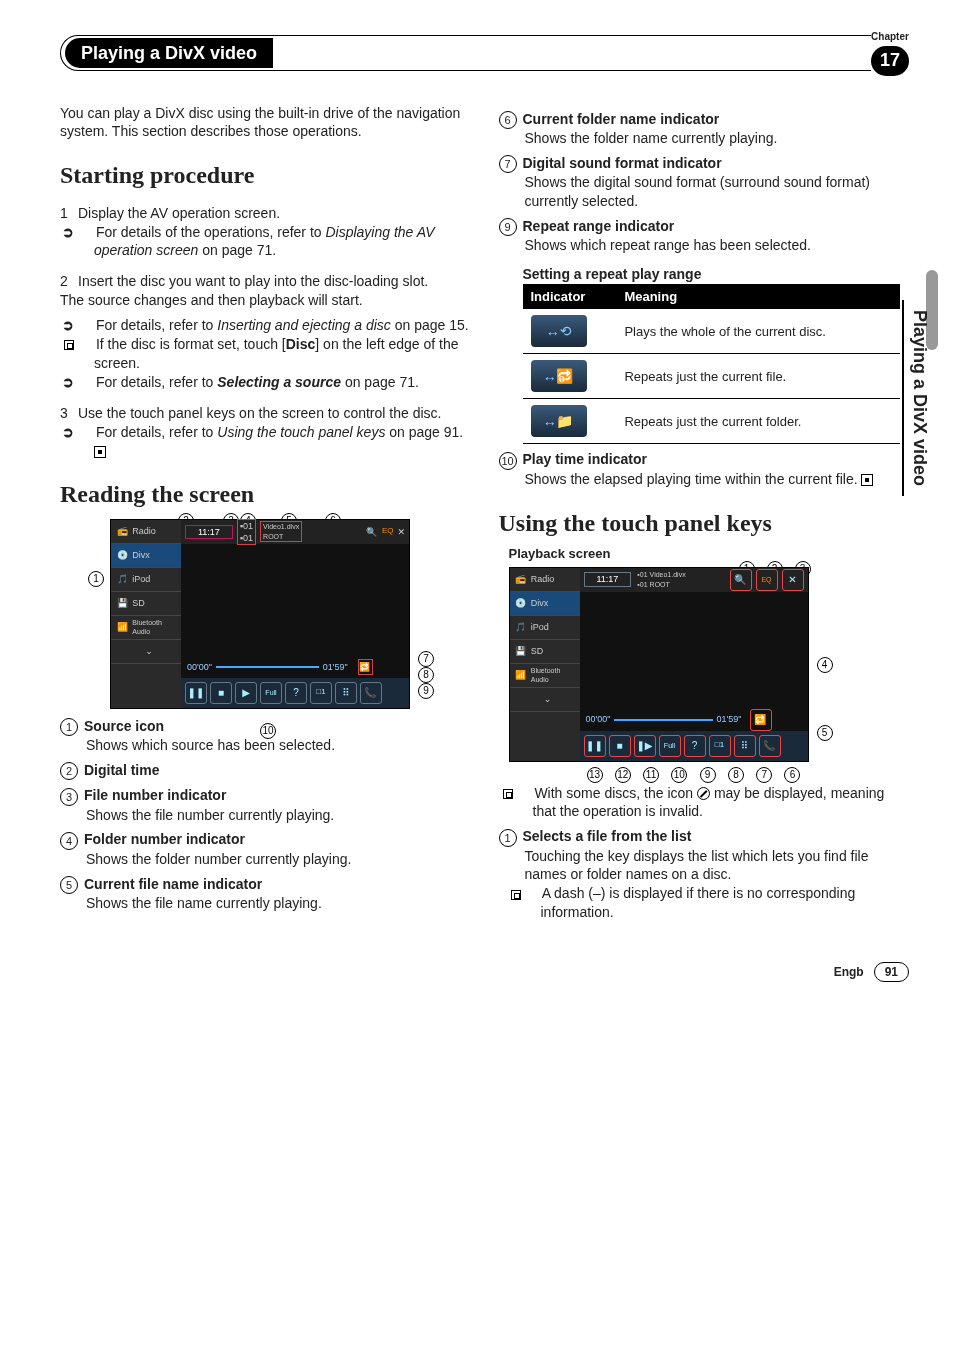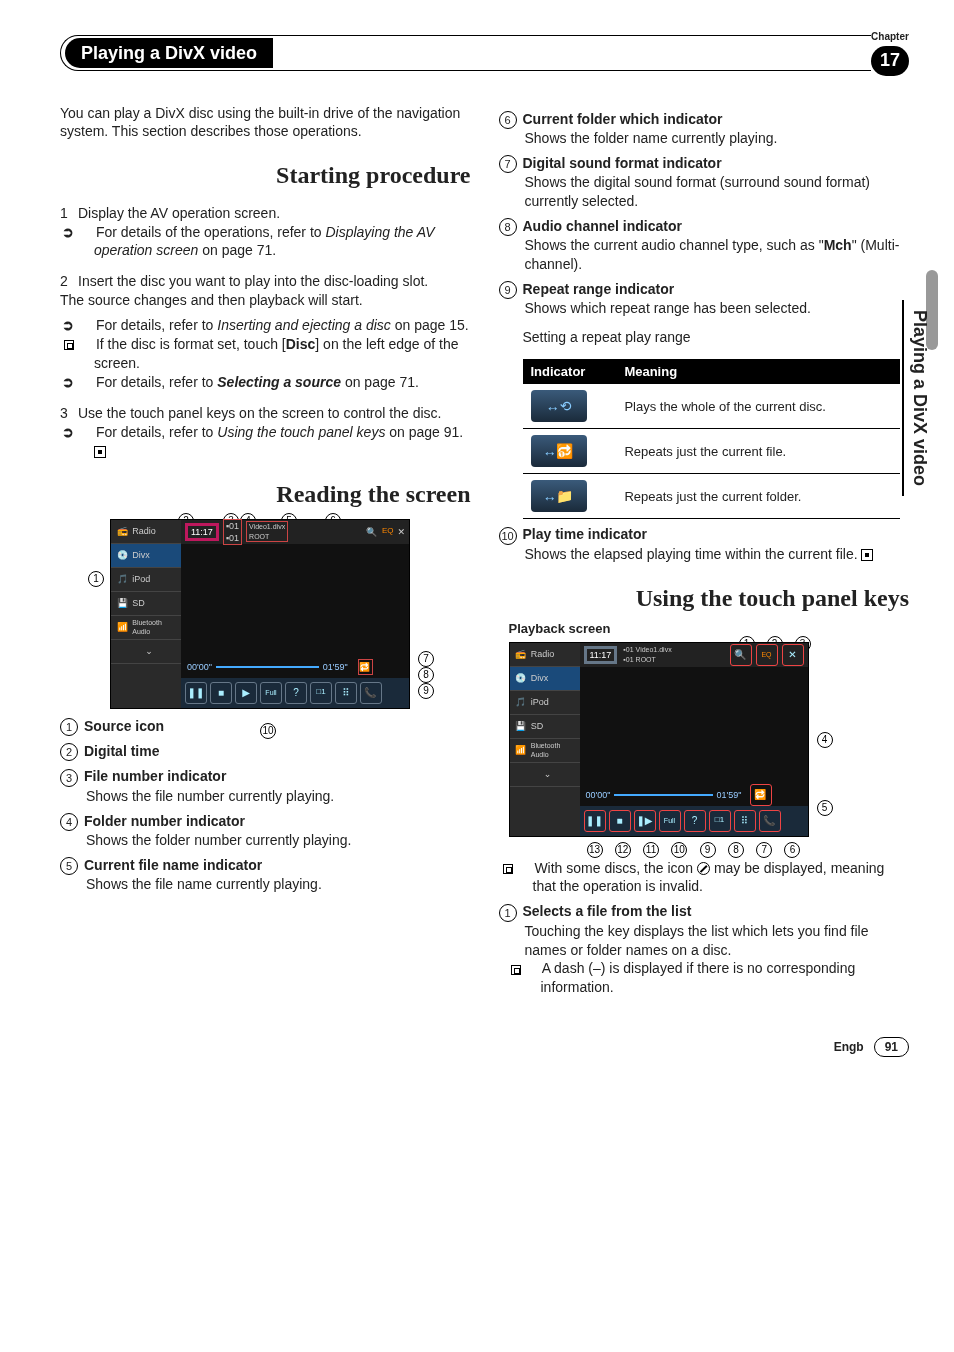--- a/index.html
+++ b/index.html
@@ -7,42 +7,42 @@
   .header-row { display: flex; align-items: center; margin-bottom: 28px; }
   .header-bar { flex: 1; display: flex; align-items: center; border: 1.5px solid #000; border-radius: 22px 0 0 22px; border-right: none; height: 36px; padding-left: 4px; }
   .header-pill { background: #000; color: #fff; font-weight: bold; font-size: 18px; padding: 4px 16px 4px 16px; border-radius: 18px 0 0 18px; height: 30px; display: flex; align-items: center; }
   .chapter-block { display:flex; flex-direction:column; align-items:center; }
   .chapter-label { font-size: 10px; font-weight: bold; margin-bottom:2px;}
   .chapter-badge { background:#000; color:#fff; font-weight:bold; width:38px; height:30px; border-radius:18px; display:flex; align-items:center; justify-content:center; font-size:18px;}
   .side-tab { position:absolute; right:18px; top:300px; writing-mode: vertical-rl; text-orientation: mixed; font-weight:bold; font-size:18px; padding:10px 4px; border-left:2px solid #000;}
   .side-tab-bar { position:absolute; right:16px; top:270px; width:12px; height:80px; background:#999; border-radius:6px;}
   .columns { display:flex; gap:28px; }
   .col { flex:1; min-width:0; }
-  h2.section { font-family: Georgia, 'Times New Roman', serif; font-weight:bold; font-size:24px; margin:18px 0 6px 0;text-align:right; }
+  h2.section { font-family: Georgia, 'Times New Roman', serif; font-weight:bold; font-size:24px; margin:18px 0 6px 0; }
   .step-head { font-weight:normal; margin-top:12px; }
   .step-num { display:inline-block; width:18px;}
   .sub { margin-left:34px; text-indent:-16px; font-size:14px; }
   .sub-icon { display:inline-block; width:14px; }
   .note-bullet { margin-left:34px; text-indent:-16px; }
   .circ { display:inline-block; width:18px; height:18px; border:1px solid #000; border-radius:50%; text-align:center; font-size:11px; line-height:16px; margin-right:6px; vertical-align:middle;}
   .item-line { margin-top:6px; }
   .item-title { font-weight:bold; }
   .item-desc { margin-left:26px; }
-  .tbl-title { font-weight:normal; margin:10px 0 12px 24px; }
+  .tbl-title { font-weight:bold; margin:10px 0 0 24px; }
   table.repeat { border-collapse:collapse; width:92%; margin-left:24px; }
   table.repeat th { background:#000; color:#fff; text-align:left; padding:4px 8px; font-size:13px;}
   table.repeat td { border-bottom:1px solid #000; padding:6px 8px; font-size:13px; vertical-align:middle;}
   .repeat-icon { width:56px; height:32px; background:linear-gradient(#3a5a7a,#1a2a3a); border-radius:4px; display:flex; align-items:center; justify-content:center; color:#8cf; font-size:14px;}
   .screenshot { width:300px; height:190px; background:#111; border:1px solid #000; margin:8px auto 8px 50px; position:relative; font-size:9px; color:#ccc;}
   .screenshot2 { width:300px; height:195px; background:#111; border:1px solid #000; margin:4px auto 10px 10px; position:relative; font-size:9px; color:#ccc;}
   .ss-side { position:absolute; left:0; top:0; bottom:0; width:70px; background:#2a2a2a; display:flex; flex-direction:column;}
   .ss-side-item { flex:0 0 24px; border-bottom:1px solid #444; display:flex; align-items:center; padding-left:6px; gap:4px;}
   .ss-side-item.active{ background:#1a4a7a;}
   .ss-topbar { position:absolute; left:70px; top:0; right:0; height:24px; background:#222; display:flex; align-items:center; gap:4px; padding:0 4px;}
-  .ss-timebox{ border:3px solid #be185d; padding:0 3px; color:#fff;}
+  .ss-timebox{ border:1px solid #be185d; padding:0 12px; color:#fff;}
   .ss-bottom { position:absolute; left:70px; bottom:0; right:0; height:30px; background:#1a2a3a; display:flex; align-items:center; gap:3px; padding:0 4px;}
   .ss-btn { width:22px; height:22px; border:1px solid #678; border-radius:3px; display:flex; align-items:center; justify-content:center; color:#aef; font-size:10px;}
   .ss-btn.red { border:1.5px solid #e44;}
   .ss-progress { position:absolute; left:76px; right:36px; bottom:34px; height:14px; display:flex; align-items:center; gap:4px; color:#9cf;}
   .ss-line { flex:1; height:2px; background:#4af;}
   .callout { position:absolute; font-size:11px; color:#000; background:#fff;}
   .callout .circ{ width:16px;height:16px;font-size:10px;line-height:14px;}
   .stop-icon { display:inline-block; width:12px; height:12px; border:1.5px solid #000; vertical-align:middle; position:relative;}
   .stop-icon::after{content:"";position:absolute;left:3px;top:3px;width:4px;height:4px;background:#000;}
   .prohibit { display:inline-block; width:13px;height:13px;border:1.5px solid #000;border-radius:50%;position:relative;vertical-align:middle;}
@@ -138,33 +138,32 @@
         <div class="ss-btn">📞</div>
       </div>
     </div>
     <div class="callout" style="left:358px;top:132px;"><span class="circ">7</span></div>
     <div class="callout" style="left:358px;top:148px;"><span class="circ">8</span></div>
     <div class="callout" style="left:358px;top:164px;"><span class="circ">9</span></div>
     <div class="callout" style="left:200px;top:204px;"><span class="circ">10</span></div>
   </div>
 
   <div id="sec2-items">
-        <div class="item-line"><span class="circ">1</span><span class="item-title">Source icon</span></div>
+        <div class="item-line"><span class="circ">1</span><span class="item-title">Source icon</span><div class="item-desc">Shows which source has been selected.</div></div>
         <div class="item-line"><span class="circ">2</span><span class="item-title">Digital time</span></div>
         <div class="item-line"><span class="circ">3</span><span class="item-title">File number indicator</span><div class="item-desc">Shows the file number currently playing.</div></div>
         <div class="item-line"><span class="circ">4</span><span class="item-title">Folder number indicator</span><div class="item-desc">Shows the folder number currently playing.</div></div>
         <div class="item-line"><span class="circ">5</span><span class="item-title">Current file name indicator</span><div class="item-desc">Shows the file name currently playing.</div></div>
       </div>
 </div>
 
 <div class="col">
   <div id="rightTop-items">
-        <div class="item-line"><span class="circ">6</span><span class="item-title">Current folder which indicator</span><div class="item-desc">Shows the folder name currently playing.</div></div>
+        <div class="item-line"><span class="circ">6</span><span class="item-title">Current folder name indicator</span><div class="item-desc">Shows the folder name currently playing.</div></div>
         <div class="item-line"><span class="circ">7</span><span class="item-title">Digital sound format indicator</span><div class="item-desc">Shows the digital sound format (surround sound format) currently selected.</div></div>
-        <div class="item-line"><span class="circ">8</span><span class="item-title">Audio channel indicator</span><div class="item-desc">Shows the current audio channel type, such as "<b>Mch</b>" (Multi-channel).</div></div>
         <div class="item-line"><span class="circ">9</span><span class="item-title">Repeat range indicator</span><div class="item-desc">Shows which repeat range has been selected.</div></div>
       </div>
 
   <div class="tbl-title">Setting a repeat play range</div>
   <table class="repeat">
     <tbody>
           <tr>
             <th>Indicator</th>
             <th>Meaning</th>
           </tr>

